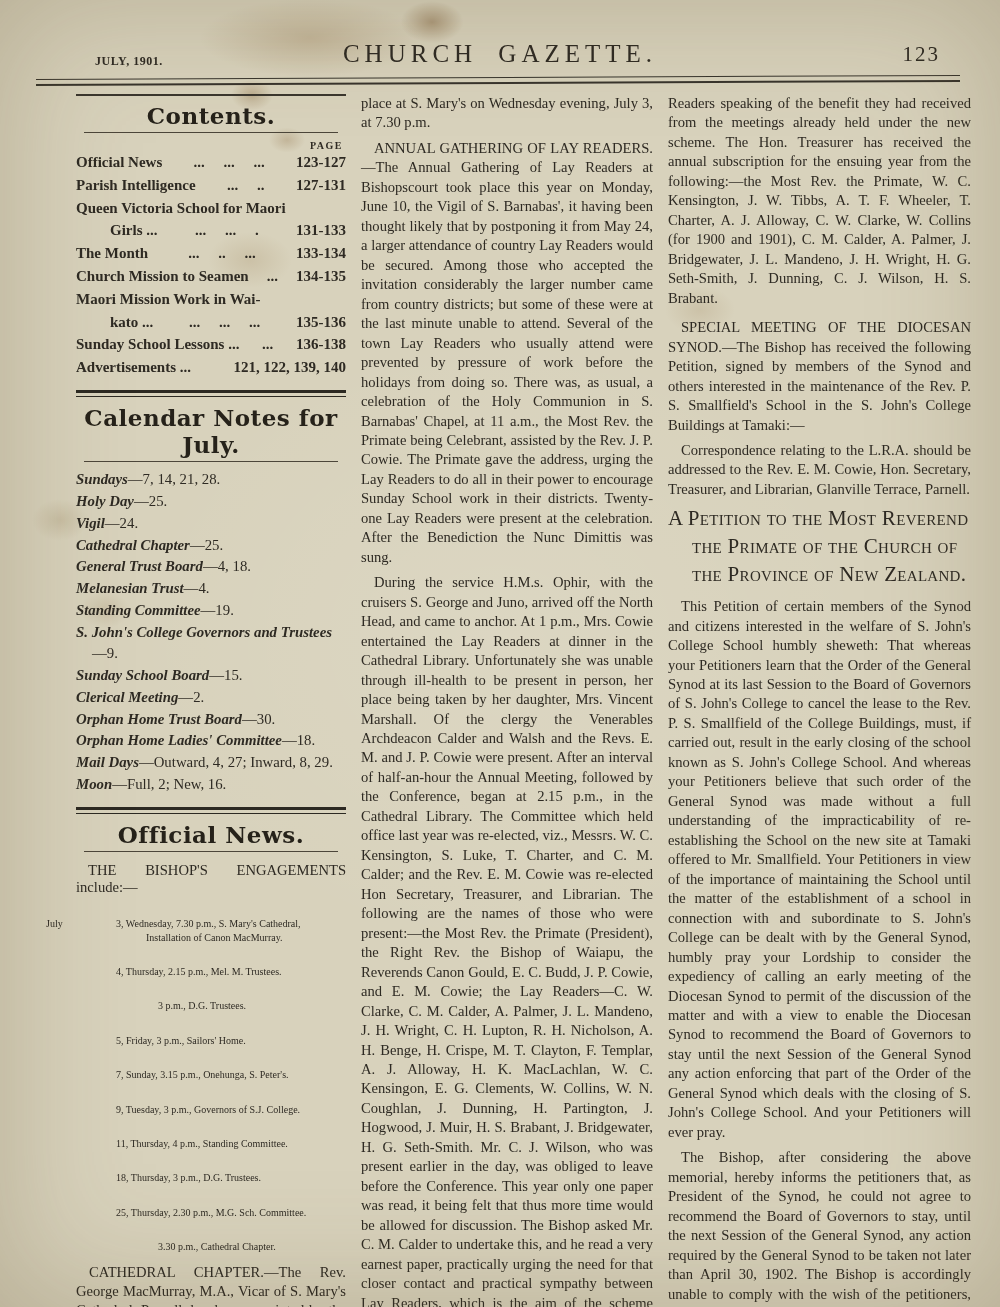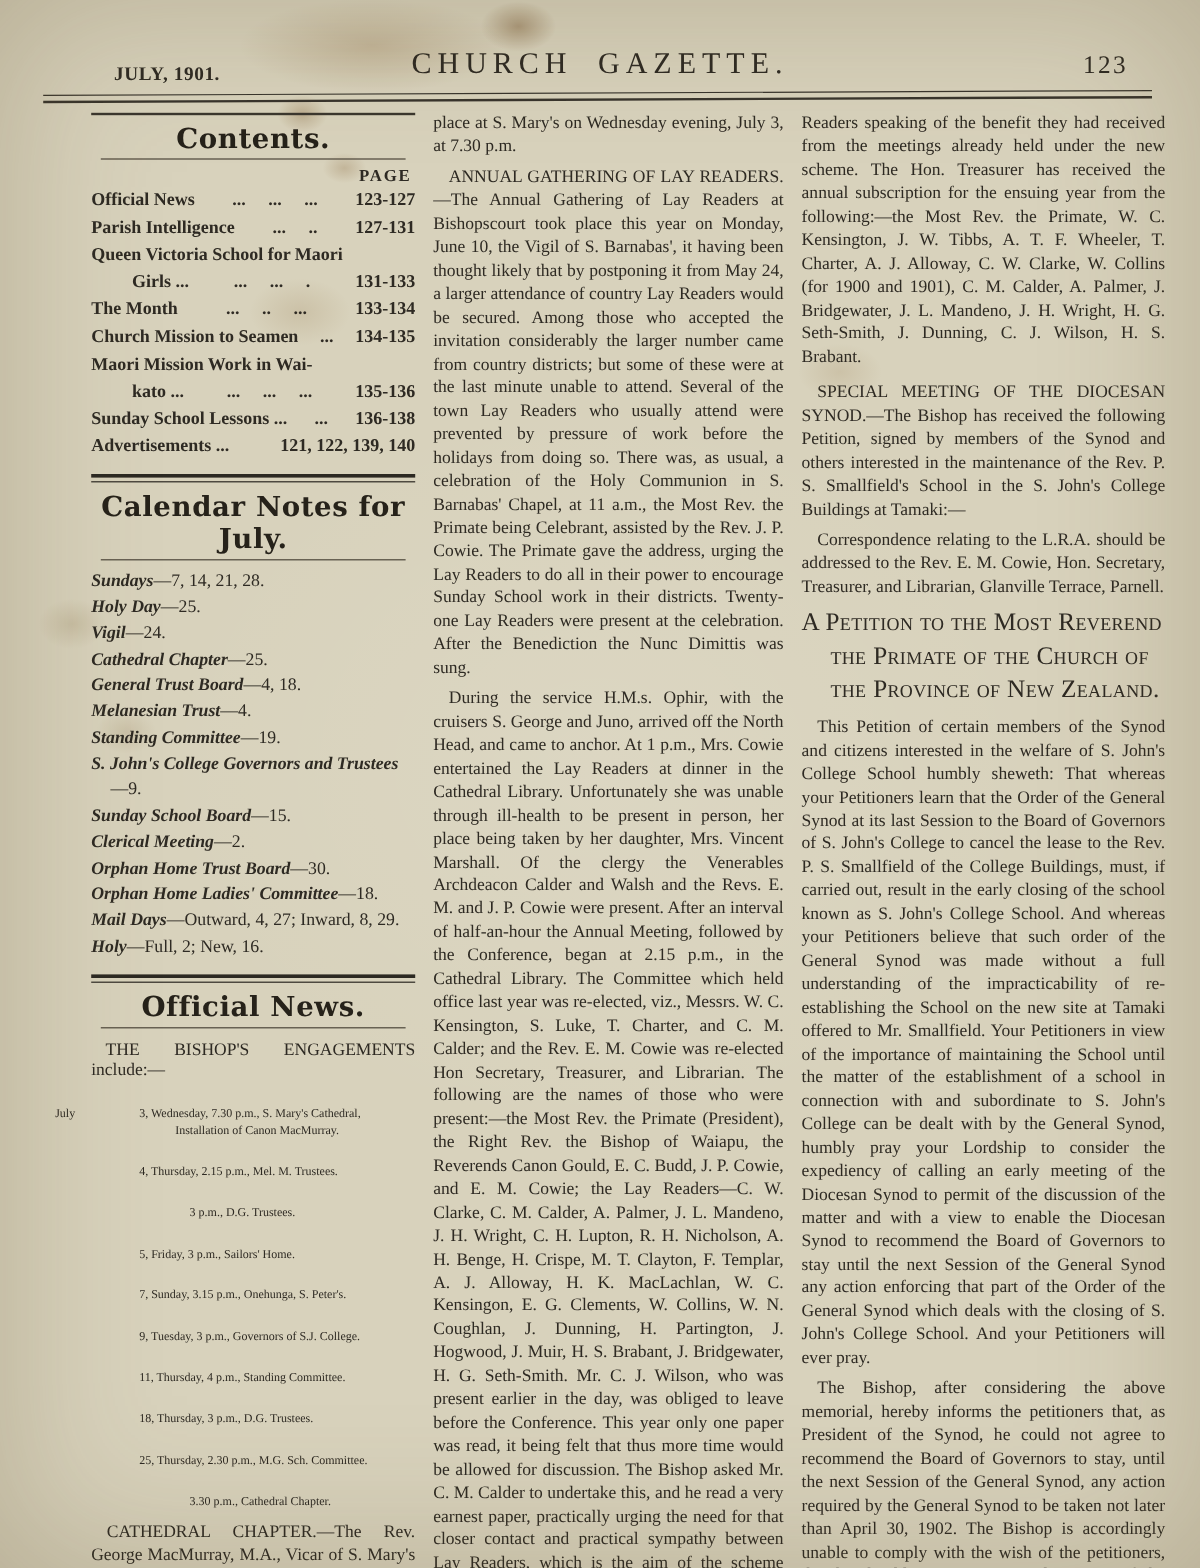--- a/index.html
+++ b/index.html
@@ -17,21 +17,21 @@
       radial-gradient(ellipse 36px 26px at 105px 610px, rgba(120,90,40,.14), transparent 70%),
       radial-gradient(ellipse 500px 420px at 500px 640px, rgba(255,255,248,.10), transparent 75%);
     color:#2e2a23;
     font-family:"Liberation Serif", serif;
   }
   .page::after {
     content:""; position:absolute; inset:0; pointer-events:none;
     box-shadow: inset 0 0 130px rgba(92,76,40,.28);
   }
   
-  .masthead-date  { position:absolute; left:95px;  top:54px; font-size:16px; font-weight:bold; letter-spacing:.5px; }
+  .masthead-date  { position:absolute; left:95px;  top:54px; font-size:12px; font-weight:bold; letter-spacing:.5px; }
   .masthead-title { position:absolute; left:0; right:0; top:40px; text-align:center; font-size:25px; letter-spacing:5px; word-spacing:10px; }
   .masthead-page  { position:absolute; right:60px; top:42px; font-size:21px; letter-spacing:2px; }
   .header-rule {
     position:absolute; left:36px; right:40px; top:77px; height:4px;
     border-top:1.5px solid #38342c; border-bottom:2px solid #38342c;
     transform:rotate(-0.25deg);
   }
   
   .columns { position:absolute; top:94px; left:76px; display:flex; gap:15px; }
   .col1 { width:270px; } .col2 { width:292px; } .col3 { width:303px; }
@@ -42,21 +42,21 @@
   
   .rule-top   { border-top:2px solid #3a362e; }
   .rule-heavy { border-top:3px solid #2c2922; border-bottom:1.5px solid #2c2922; height:3.5px; margin:11px 0 7px; }
   .section-title {
     font-family:"DejaVu Serif", serif; font-weight:bold; font-size:23px;
     text-align:center; margin:6px 0 0; letter-spacing:.5px; color:#26221a;
   }
   .title-underline { border-bottom:1.5px solid #4c463a; margin:3px 8px 7px; }
 
   
-  .page-label { text-align:right; font-size:14px; font-weight:bold; letter-spacing:1.5px; padding-right:3px; margin-top:2px; }
+  .page-label { text-align:right; font-size:10px; font-weight:bold; letter-spacing:1.5px; padding-right:3px; margin-top:2px; }
   .toc { font-size:15px; font-weight:bold; }
   .toc-row  { display:flex; align-items:baseline; line-height:1.52; }
   .toc-dots { flex:1; overflow:hidden; white-space:pre; text-align:center; padding:0 3px; }
   .toc-pages{ white-space:nowrap; }
   .toc-row.cont .toc-label { padding-left:34px; }
 
   
   .cal { font-size:14.8px; line-height:1.47; margin-top:2px; }
   .cal-item  { padding-left:16px; text-indent:-16px; }
   .cal-label { font-weight:bold; font-style:italic; }
@@ -156,21 +156,21 @@
         <div class="cal-item"><span class="cal-label">Cathedral Chapter</span><span class="cal-value">—25.</span></div>
         <div class="cal-item"><span class="cal-label">General Trust Board</span><span class="cal-value">—4, 18.</span></div>
         <div class="cal-item"><span class="cal-label">Melanesian Trust</span><span class="cal-value">—4.</span></div>
         <div class="cal-item"><span class="cal-label">Standing Committee</span><span class="cal-value">—19.</span></div>
         <div class="cal-item"><span class="cal-label">S. John's College Governors and Trustees</span><span class="cal-value">—9.</span></div>
         <div class="cal-item"><span class="cal-label">Sunday School Board</span><span class="cal-value">—15.</span></div>
         <div class="cal-item"><span class="cal-label">Clerical Meeting</span><span class="cal-value">—2.</span></div>
         <div class="cal-item"><span class="cal-label">Orphan Home Trust Board</span><span class="cal-value">—30.</span></div>
         <div class="cal-item"><span class="cal-label">Orphan Home Ladies' Committee</span><span class="cal-value">—18.</span></div>
         <div class="cal-item"><span class="cal-label">Mail Days</span><span class="cal-value">—Outward, 4, 27; Inward, 8, 29.</span></div>
-        <div class="cal-item"><span class="cal-label">Holy</span><span class="cal-value">—Full, 2; New, 16.</span></div>
+        <div class="cal-item"><span class="cal-label">Moon</span><span class="cal-value">—Full, 2; New, 16.</span></div>
       </div>
 
       <div class="rule-heavy"></div>
       <h2 class="section-title">Official News.</h2>
       <div class="title-underline"></div>
 
       <p class="eng-head">THE BISHOP'S ENGAGEMENTS include:—</p>
 
       <div>
         <div class="eng"><span class="month">July</span><span>3, Wednesday, 7.30 p.m., S. Mary's Cathedral, Installation of Canon MacMurray.</span></div>

